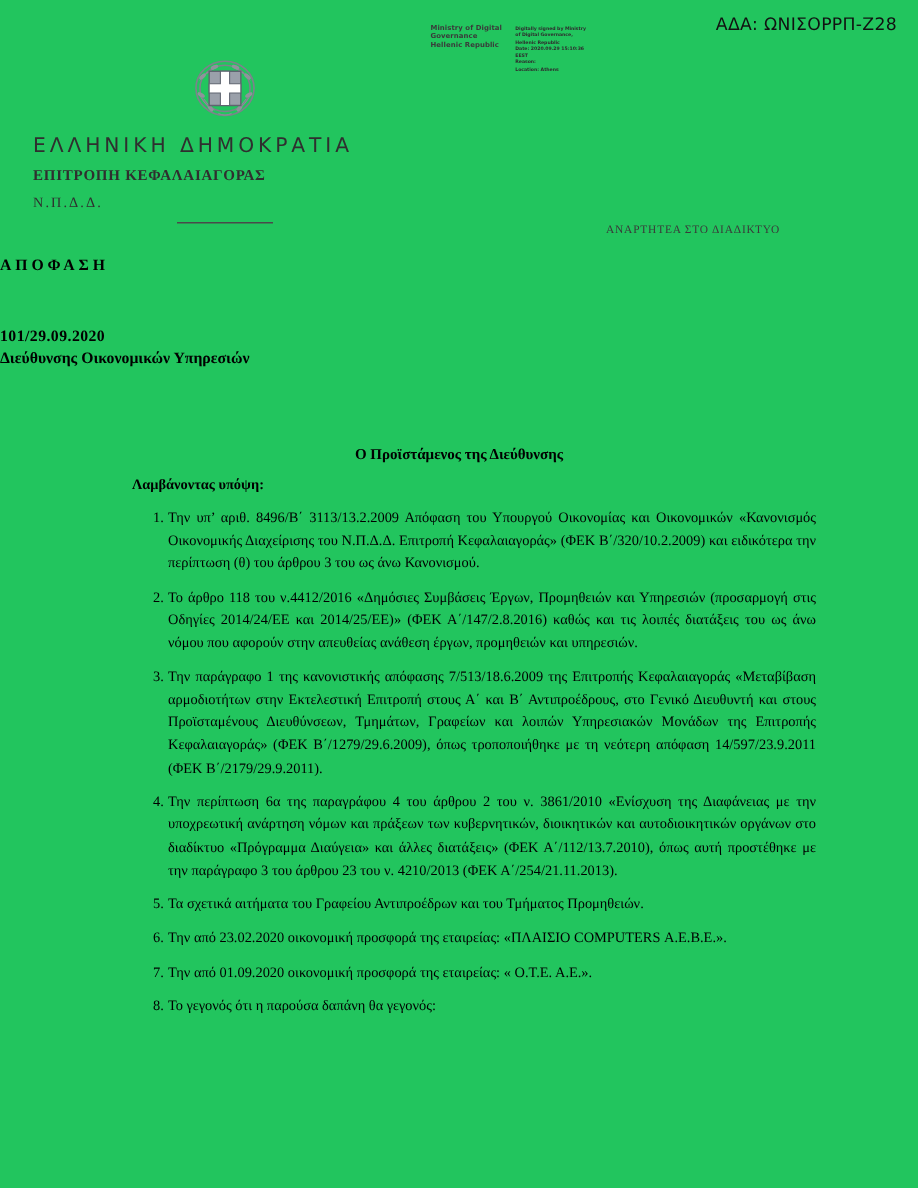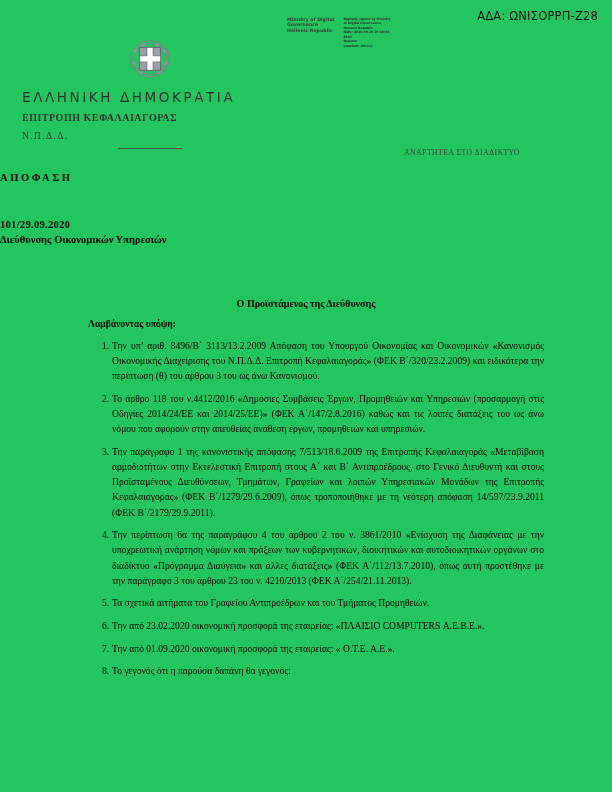--- a/index.html
+++ b/index.html
@@ -283,21 +283,21 @@
     <span class="d-dir">Διεύθυνσης Οικονομικών Υπηρεσιών</span>
   </div>
 
 
   <div class="sec-head">Ο Προϊστάμενος της Διεύθυνσης</div>
   <div class="intro">Λαμβάνοντας υπόψη:</div>
 
   <div class="clauses">
     <div class="clause">
       <div class="clause-num">1.</div>
-      <div class="clause-text">Την υπ’ αριθ. 8496/Β΄ 3113/13.2.2009 Απόφαση του Υπουργού Οικονομίας και Οικονομικών «Κανονισμός Οικονομικής Διαχείρισης του Ν.Π.Δ.Δ. Επιτροπή Κεφαλαιαγοράς» (ΦΕΚ Β΄/320/23.2.2009) και ειδικότερα την περίπτωση (θ) του άρθρου 3 του ως άνω Κανονισμού.</div>
+      <div class="clause-text">Την υπ’ αριθ. 8496/Β΄ 3113/13.2.2009 Απόφαση του Υπουργού Οικονομίας και Οικονομικών «Κανονισμός Οικονομικής Διαχείρισης του Ν.Π.Δ.Δ. Επιτροπή Κεφαλαιαγοράς» (ΦΕΚ Β΄/320/10.2.2009) και ειδικότερα την περίπτωση (θ) του άρθρου 3 του ως άνω Κανονισμού.</div>
     </div>
     <div class="clause">
       <div class="clause-num">2.</div>
       <div class="clause-text">Το άρθρο 118 του ν.4412/2016 «Δημόσιες Συμβάσεις Έργων, Προμηθειών και Υπηρεσιών (προσαρμογή στις Οδηγίες 2014/24/ΕΕ και 2014/25/ΕΕ)» (ΦΕΚ Α΄/147/2.8.2016) καθώς και τις λοιπές διατάξεις του ως άνω νόμου που αφορούν στην απευθείας ανάθεση έργων, προμηθειών και υπηρεσιών.</div>
     </div>
     <div class="clause">
       <div class="clause-num">3.</div>
       <div class="clause-text">Την παράγραφο 1 της κανονιστικής απόφασης 7/513/18.6.2009 της Επιτροπής Κεφαλαιαγοράς «Μεταβίβαση αρμοδιοτήτων στην Εκτελεστική Επιτροπή στους Α΄ και Β΄ Αντιπροέδρους, στο Γενικό Διευθυντή και στους Προϊσταμένους Διευθύνσεων, Τμημάτων, Γραφείων και λοιπών Υπηρεσιακών Μονάδων της Επιτροπής Κεφαλαιαγοράς» (ΦΕΚ Β΄/1279/29.6.2009), όπως τροποποιήθηκε με τη νεότερη απόφαση 14/597/23.9.2011 (ΦΕΚ Β΄/2179/29.9.2011).</div>
     </div>
     <div class="clause">

